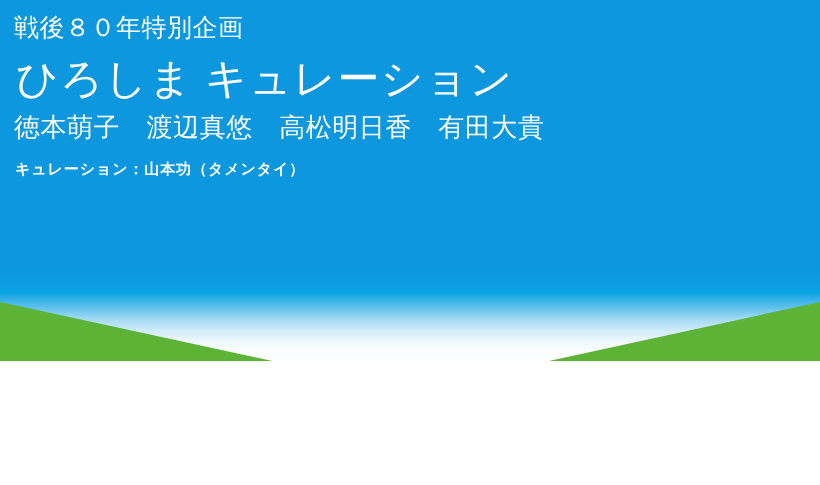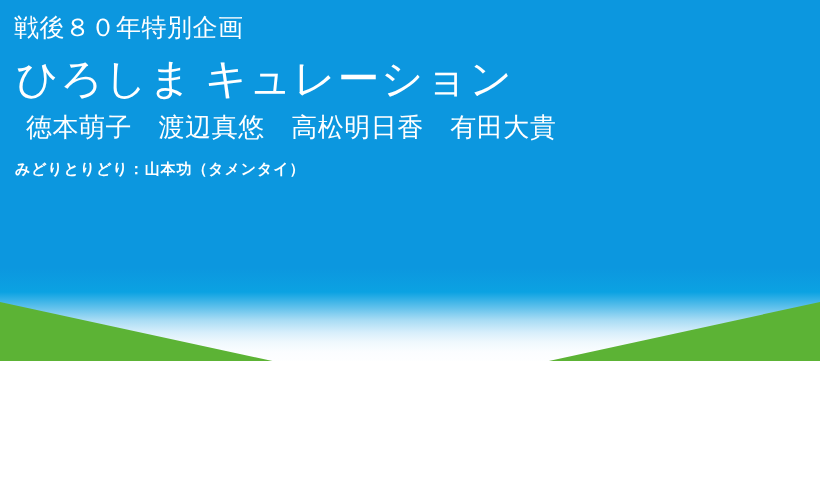--- a/index.html
+++ b/index.html
@@ -86,21 +86,20 @@
 
   .line-artists {
     position: absolute;
     top: 115px;
     left: 0;
     font-size: 26px;
     line-height: 1;
     letter-spacing: 0.02em;
     font-family: "Liberation Serif", "DejaVu Serif", serif;
     white-space: nowrap;
-    margin-left: 12px;
   }
 
   .line-curation {
     position: absolute;
     top: 161px;
     left: 1px;
     font-size: 15px;
     line-height: 1;
     letter-spacing: 0.06em;
     font-weight: bold;
@@ -122,16 +121,16 @@
     </svg>
   </div>
 
   <div class="text-block">
     <div class="line-series">戦後８０年特別企画</div>
 
     <div class="line-title">ひろしま キュレーション</div>
 
     <div class="line-artists">徳本萌子　渡辺真悠　高松明日香　有田大貴</div>
 
-    <div class="line-curation">みどりとりどり：山本功（タメンタイ）</div>
+    <div class="line-curation">キュレーション：山本功（タメンタイ）</div>
   </div>
 
 </div>
 
 </body></html>

